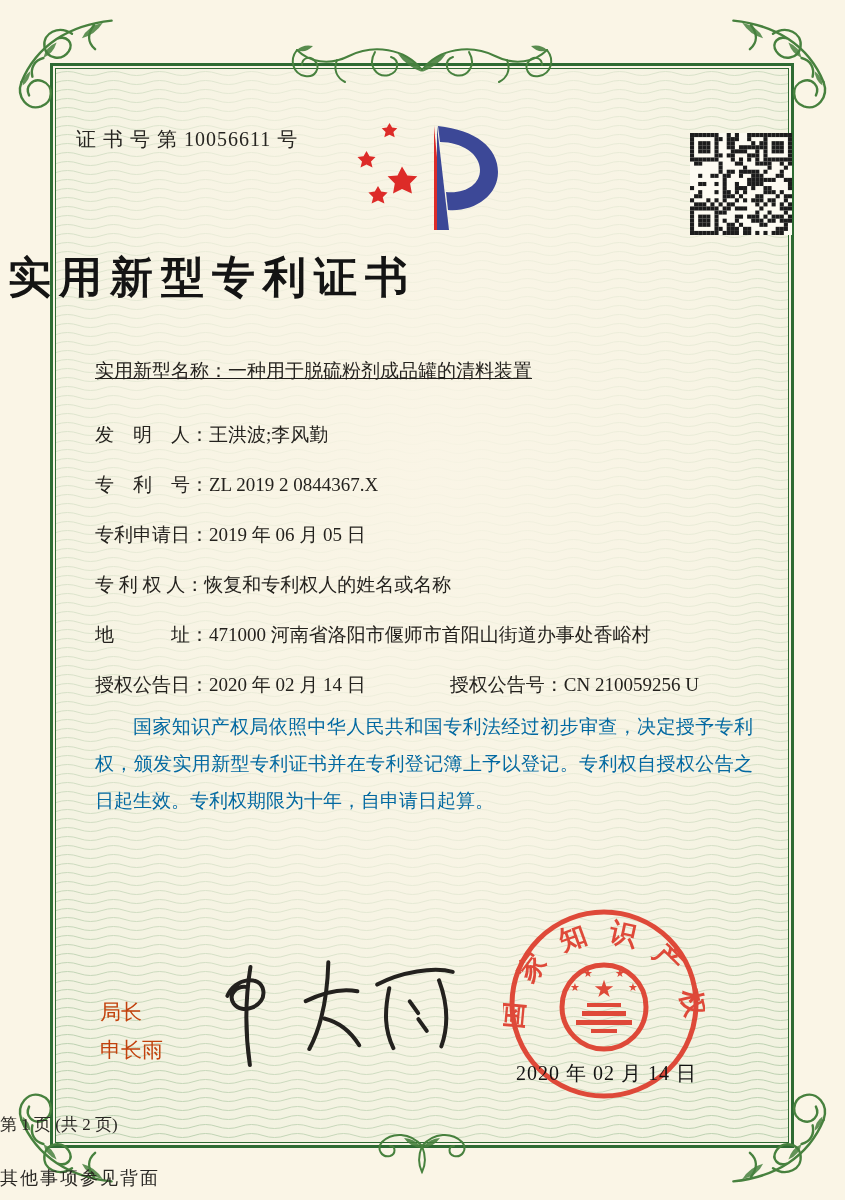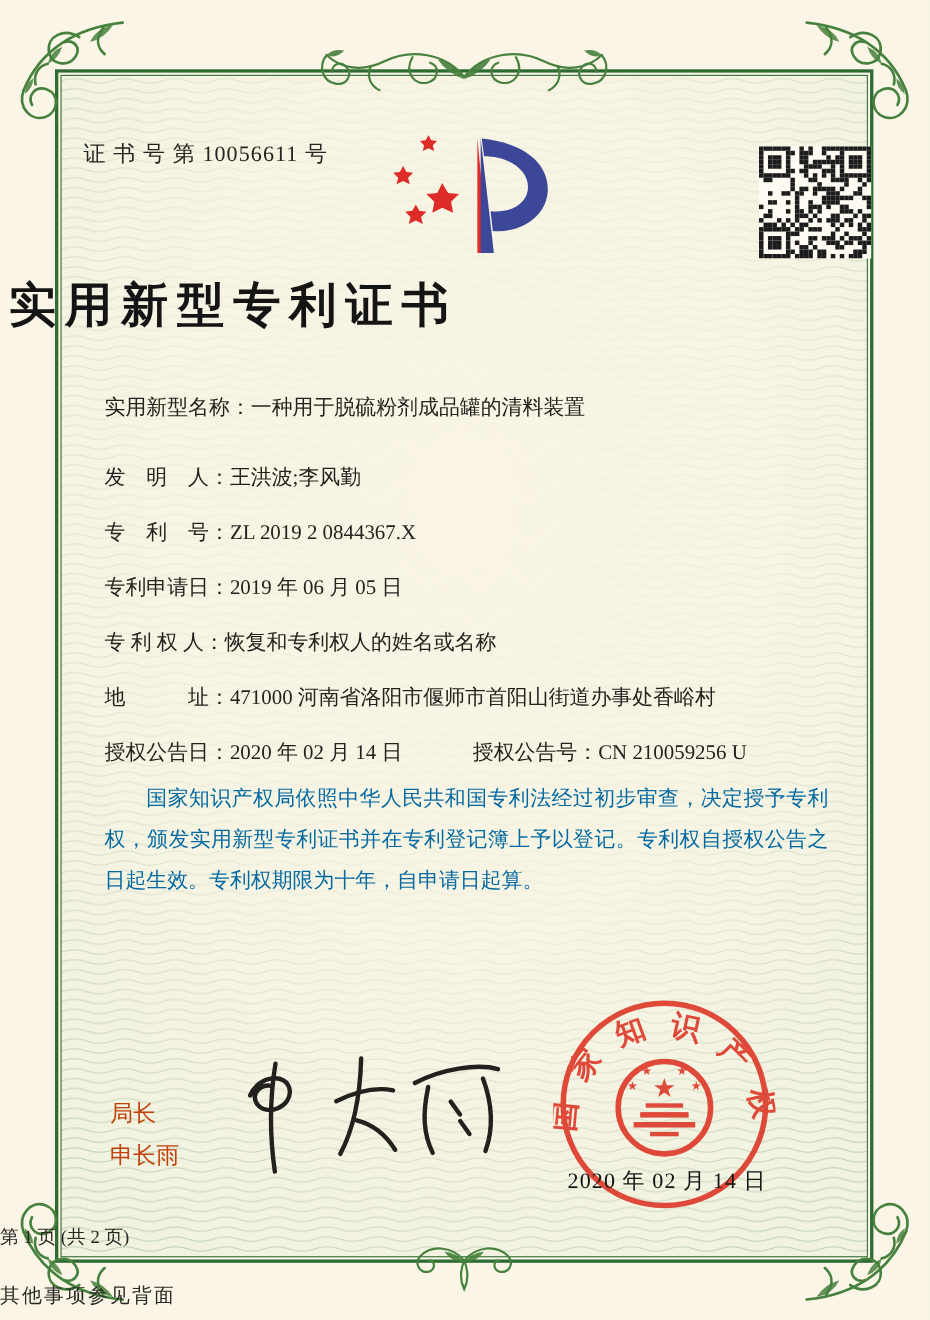--- a/index.html
+++ b/index.html
@@ -54,24 +54,24 @@
   .qr svg{display:block;}
 
   .title{
     position:absolute;left:0;top:249px;width:100%;
     font-size:43px;font-weight:bold;
     letter-spacing:8px;color:#141414;text-indent:8px;
   }
 
   .fields{position:absolute;left:95px;top:358px;width:660px;font-size:19px;}
   .field-row{line-height:26px;margin-bottom:24px;white-space:nowrap;}
-  .field-row.first{margin-bottom:38px;}
+  .field-row.first{margin-bottom:38px;text-decoration:underline;}
   .field-label{color:#24221e;}
   .field-value{color:#24221e;}
-  .grant-no-group{margin-left:64px;}
+  .grant-no-group{margin-left:84px;}
 
   .paragraphs{
     position:absolute;left:95px;top:708px;width:658px;
     font-size:19px;line-height:37px;text-align:justify;color:#0369a1;
   }
   .paragraphs p{text-indent:2em;}
 
   .officer{position:absolute;left:100px;top:993px;font-size:21px;line-height:38px;color:#c2410c;}
   .signature{position:absolute;left:212px;top:950px;width:250px;height:120px;z-index:6;}
 

